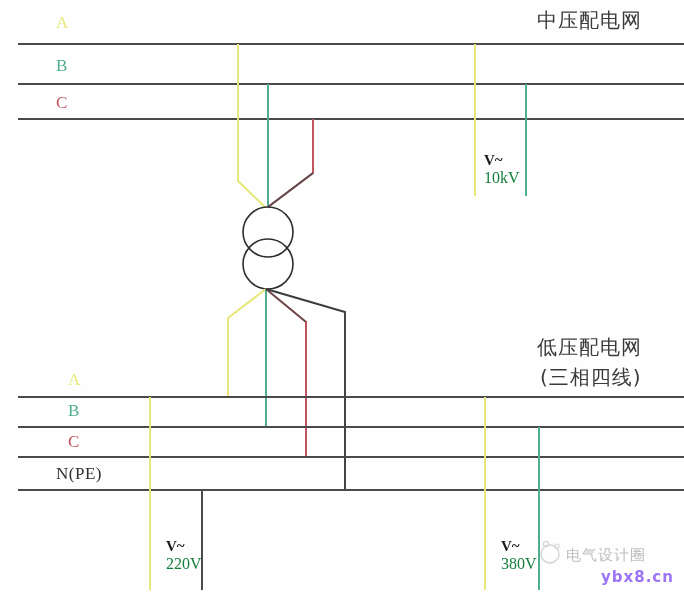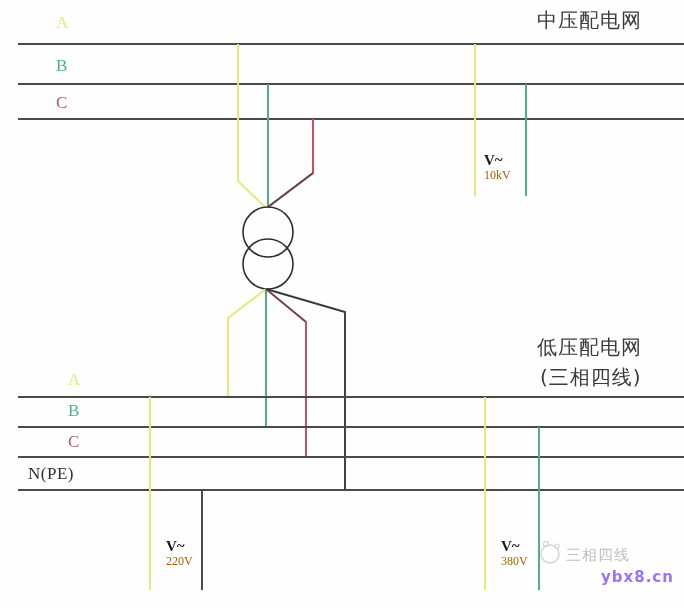--- a/index.html
+++ b/index.html
@@ -55,22 +55,22 @@
   .meter-sym {
     font-family: "Liberation Serif", "DejaVu Serif", serif;
     font-size: 15px;
     font-weight: bold;
     color: #1a1a1a;
     display: block;
     line-height: 1;
   }
   .meter-val {
     font-family: "Liberation Serif", "DejaVu Serif", serif;
-    font-size: 12px;
-    color: #a16207;
+    font-size: 16px;
+    color: #15803d;
     display: block;
     line-height: 1.25;
     text-align: center;
   }
   .watermark {
     position: absolute;
     opacity: 0.55;
     color: #8a8a8a;
     font-family: "DejaVu Sans", "Liberation Sans", sans-serif;
     font-size: 15px;
@@ -146,21 +146,21 @@
 
   </svg>
 
   <span class="lbl phase-lbl phase-a" style="left:56px; top:14px;">A</span>
   <span class="lbl phase-lbl phase-b" style="left:56px; top:57px;">B</span>
   <span class="lbl phase-lbl phase-c" style="left:56px; top:94px;">C</span>
 
   <span class="lbl phase-lbl phase-a" style="left:68px; top:371px;">A</span>
   <span class="lbl phase-lbl phase-b" style="left:68px; top:402px;">B</span>
   <span class="lbl phase-lbl phase-c" style="left:68px; top:433px;">C</span>
-  <span class="lbl phase-n" style="left:28px; top:465px;">N(PE)</span>
+  <span class="lbl phase-n" style="left:56px; top:465px;">N(PE)</span>
 
   <span class="lbl net-title" style="left:537px; top:337px;">低压配电网</span>
 
   <span class="lbl net-title" style="left:537px; top:10px;">中压配电网</span>
   <span class="lbl net-title" style="left:540px; top:367px;">(三相四线)</span>
 
 
   <div class="meter" style="left:484px; top:153px;">
     <span class="meter-sym">V~</span>
     <span class="meter-val">10kV</span>
@@ -174,16 +174,16 @@
   <div class="meter" style="left:501px; top:539px;">
     <span class="meter-sym">V~</span>
     <span class="meter-val">380V</span>
   </div>
 
   <svg class="wm-icon" style="left:537px; top:541px; width:26px; height:24px;" viewBox="0 0 26 24">
     <circle cx="13" cy="13" r="9" fill="none" stroke="#a0a0a0" stroke-width="1.4"></circle>
     <circle cx="9" cy="3" r="2.6" fill="none" stroke="#a0a0a0" stroke-width="1.2"></circle>
     <circle cx="20" cy="5" r="2" fill="none" stroke="#a0a0a0" stroke-width="1.2"></circle>
   </svg>
-  <span class="watermark" style="left:566px; top:546px;">三相四线</span>
+  <span class="watermark" style="left:566px; top:546px;">电气设计圈</span>
   <span class="watermark-url" style="left:601px; top:568px;">ybx8.cn</span>
 
 </div>
 
 </body></html>

